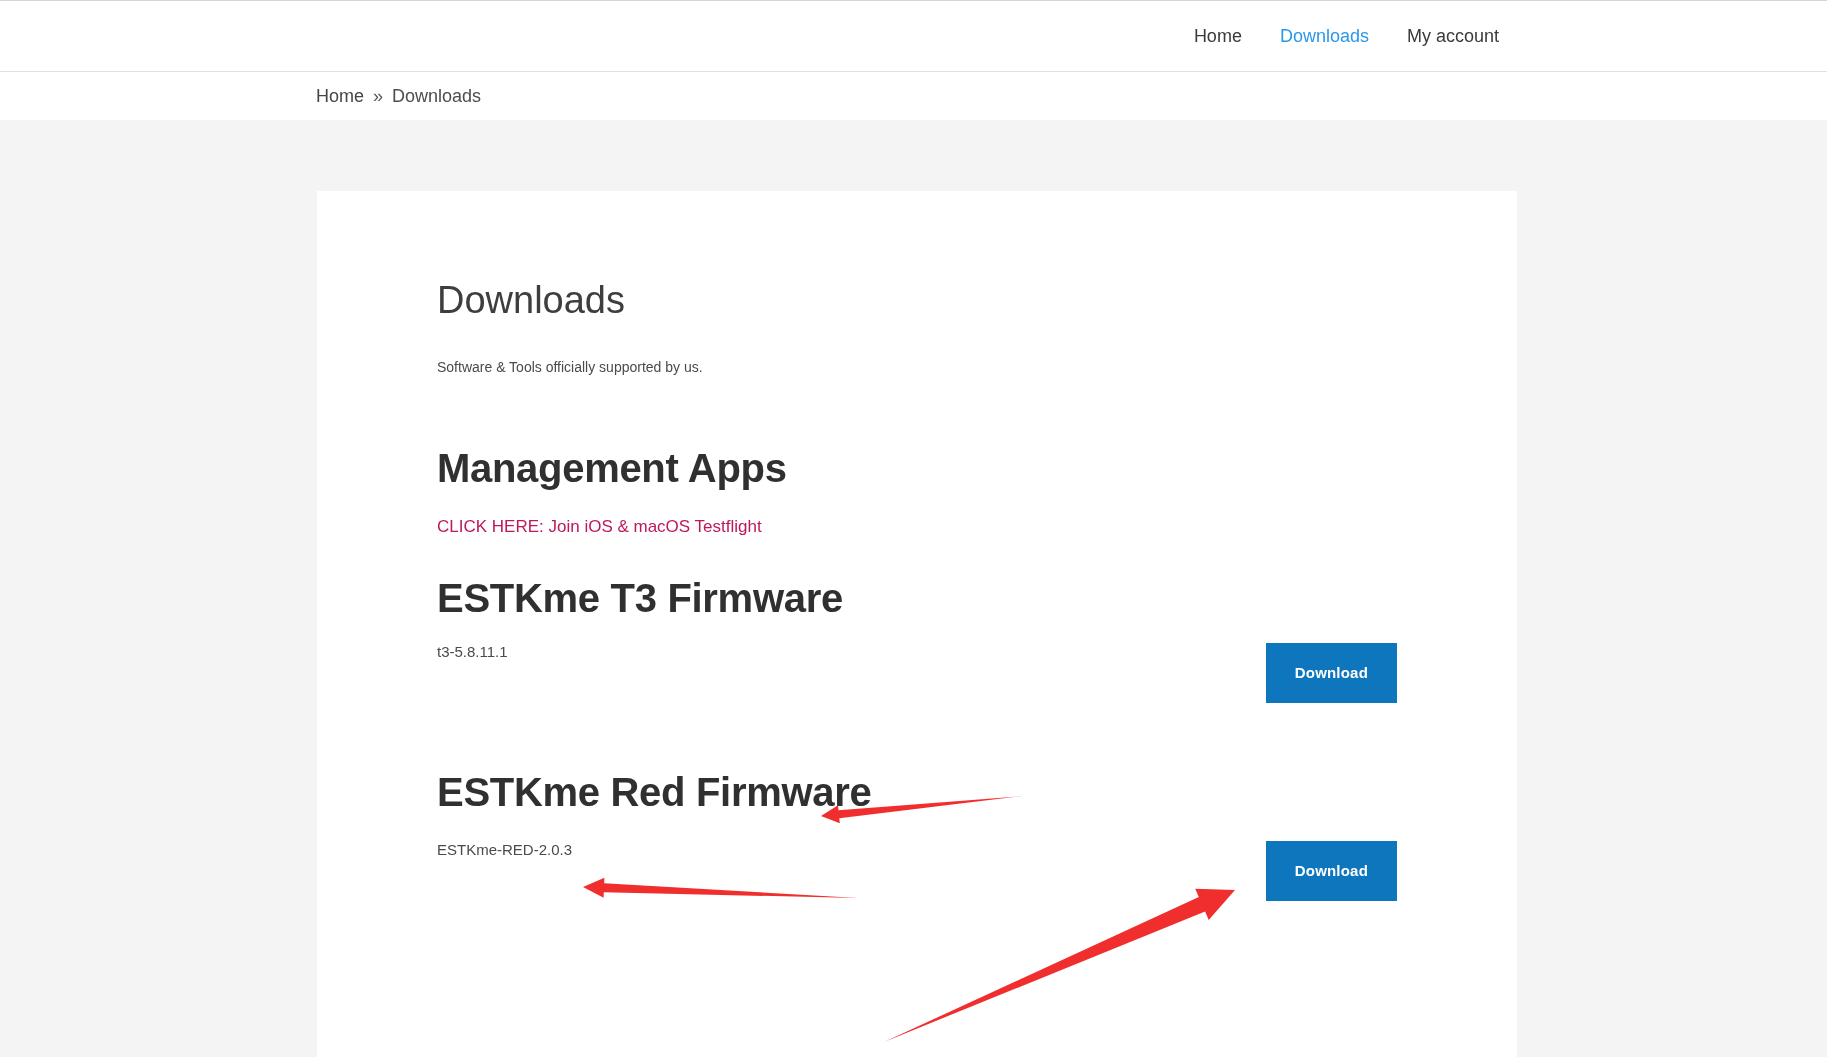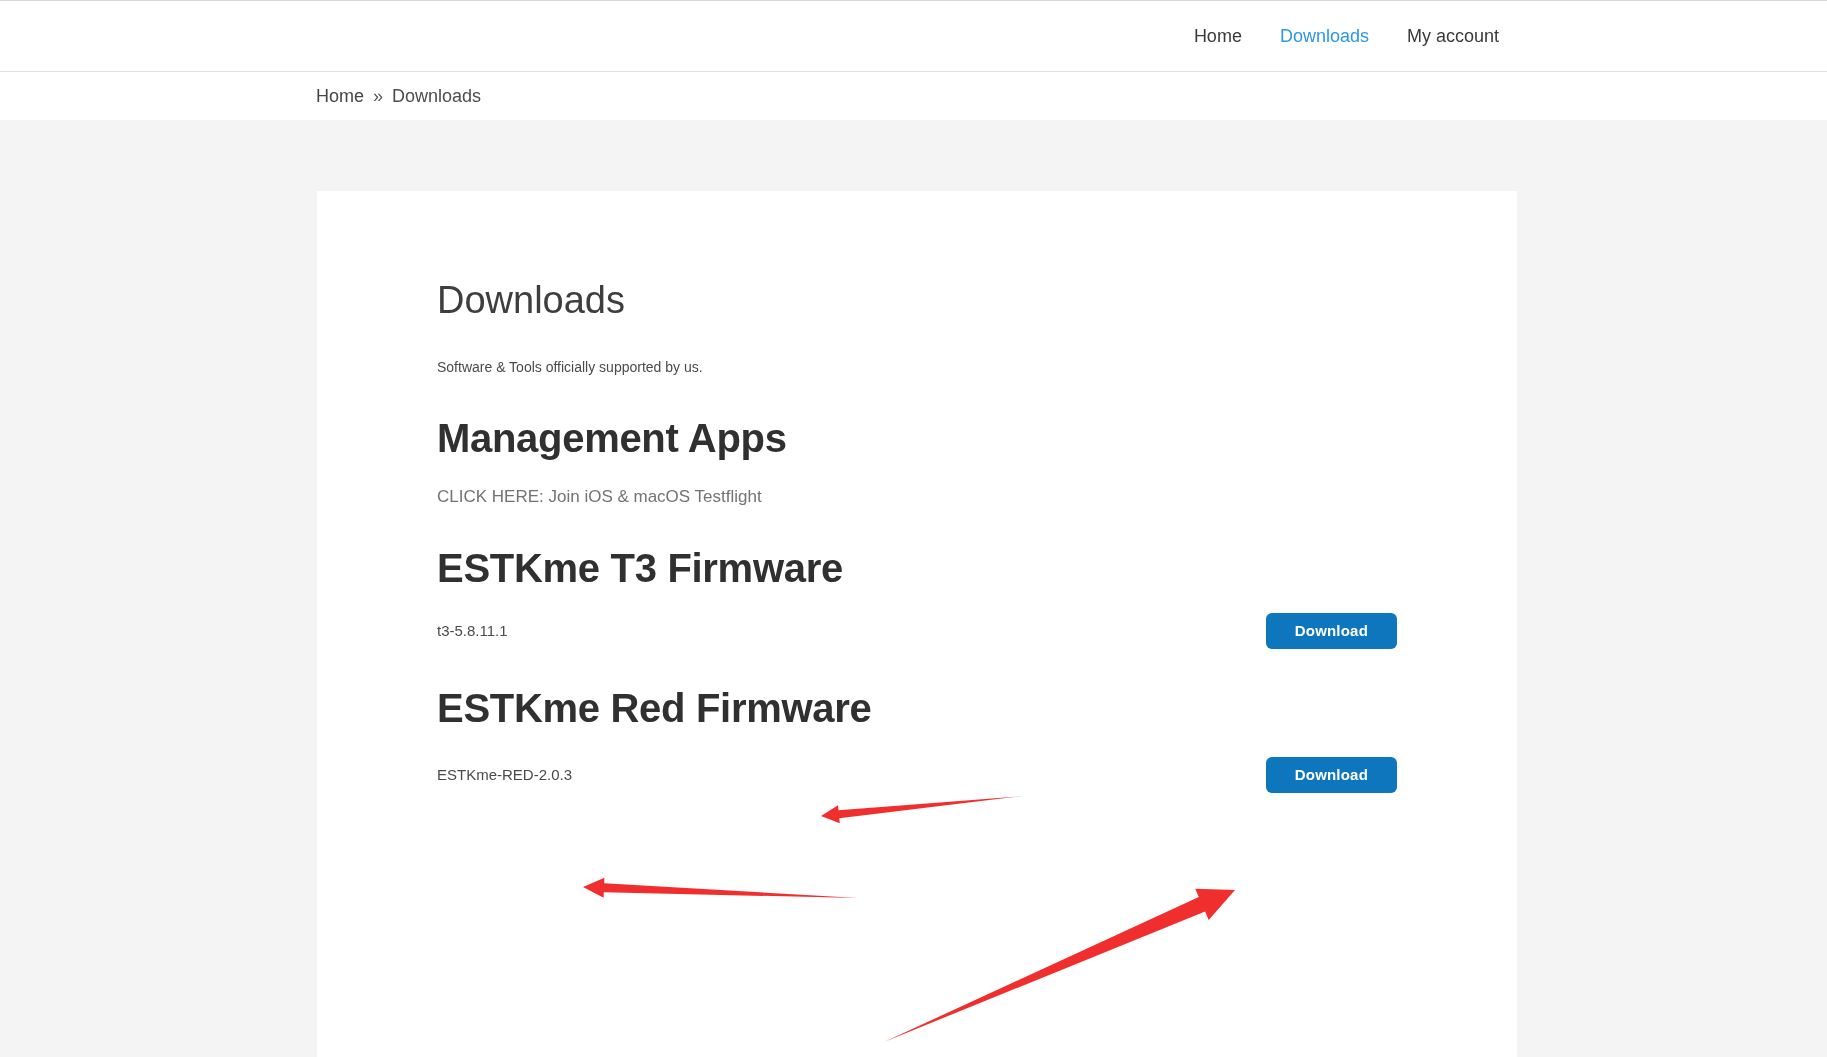--- a/index.html
+++ b/index.html
@@ -39,36 +39,36 @@
   .card{
     background:#ffffff;width:1200px;min-height:866px;
     margin:71px 0 0 317px;
     padding:88px 120px 80px;
   }
   .card h1{
     font-size:38px;font-weight:400;color:#3e3e3e;
     line-height:1.15;margin:0 0 32px;
   }
   .subtitle{font-size:14px;color:#4a4a4a;line-height:24px;margin:0;}
-  .section{margin-top:36px;}
+  .section{margin-top:66px;}
   .section--t3{margin-top:36px;}
   .card h2{
     font-size:40px;font-weight:700;color:#303030;
     line-height:46px;margin:0;letter-spacing:-0.3px;
   }
   .note{margin:24px 0 0;font-size:17px;line-height:24px;}
-  .note a{color:#737373;text-decoration:none;cursor:pointer;}
+  .note a{color:#be185d;text-decoration:none;cursor:pointer;}
   .file-row{
-    margin-top:22px;display:flex;align-items:center;justify-content:space-between;
+    margin-top:22px;display:flex;justify-content:space-between;
   }
   .section--red .file-row{margin-top:26px;}
   .file-version{font-size:15px;color:#4a4a4a;}
   .btn-download{
     background:var(--button-blue);color:#ffffff;border:none;cursor:pointer;
-    height:36px;padding:0 29px;border-radius:6px;
+    height:60px;padding:0 29px;border-radius:0;
     font-family:inherit;font-size:15px;font-weight:700;letter-spacing:0.2px;
   }
   
   .annotations{
     position:absolute;left:0;top:0;width:1827px;height:1057px;
     pointer-events:none;z-index:5;
   }
 </style>
 </head>
 <body>

